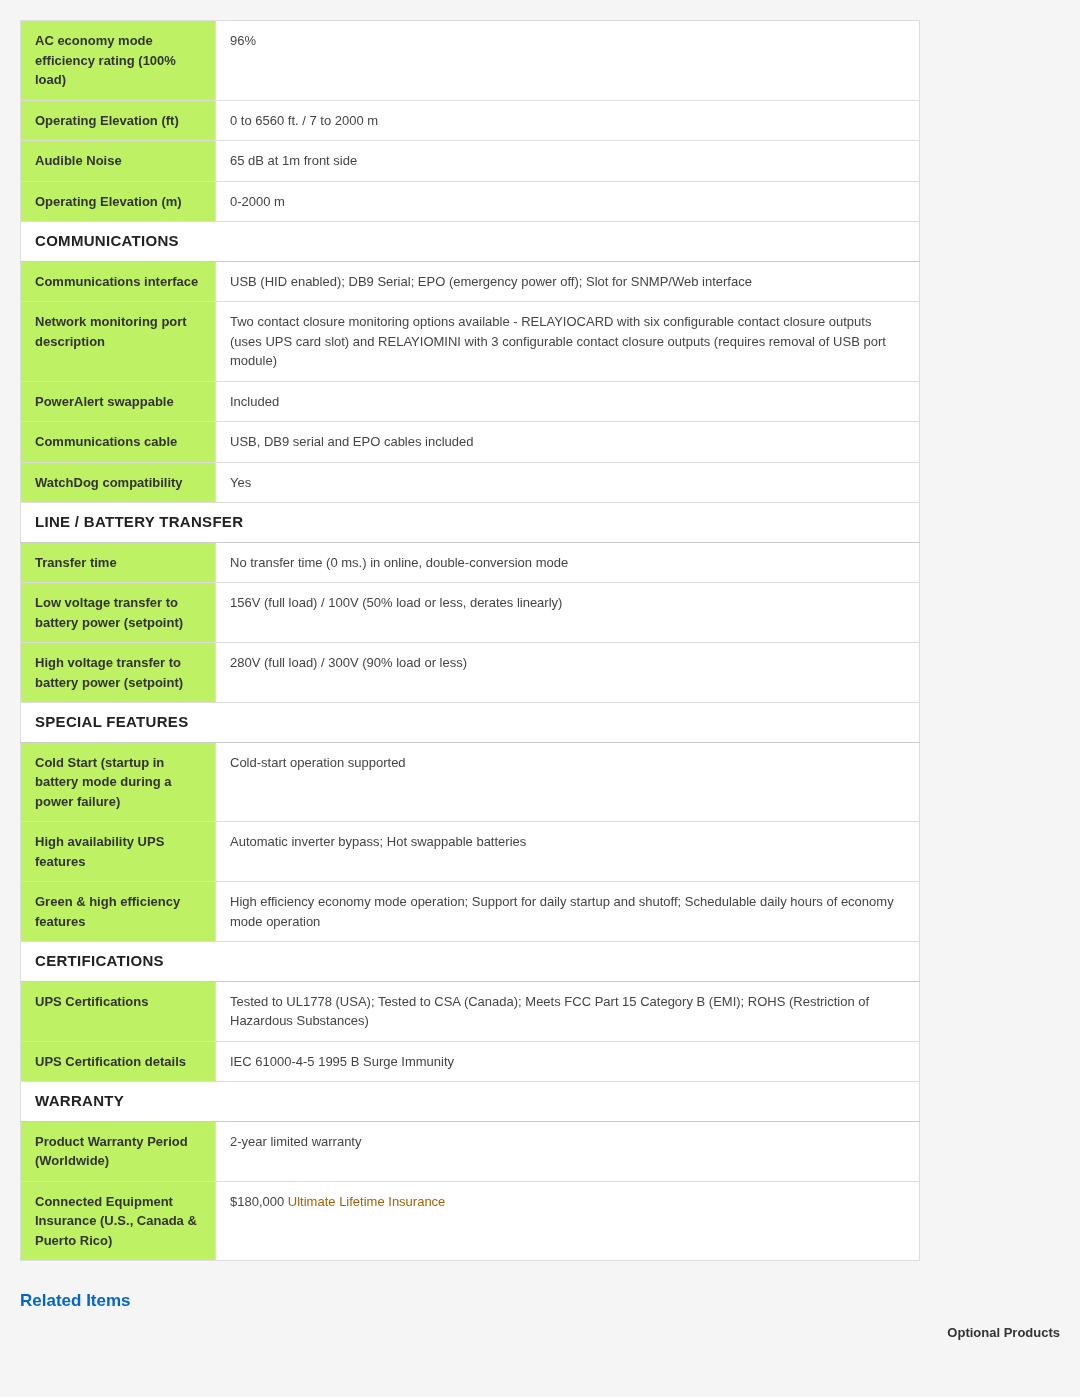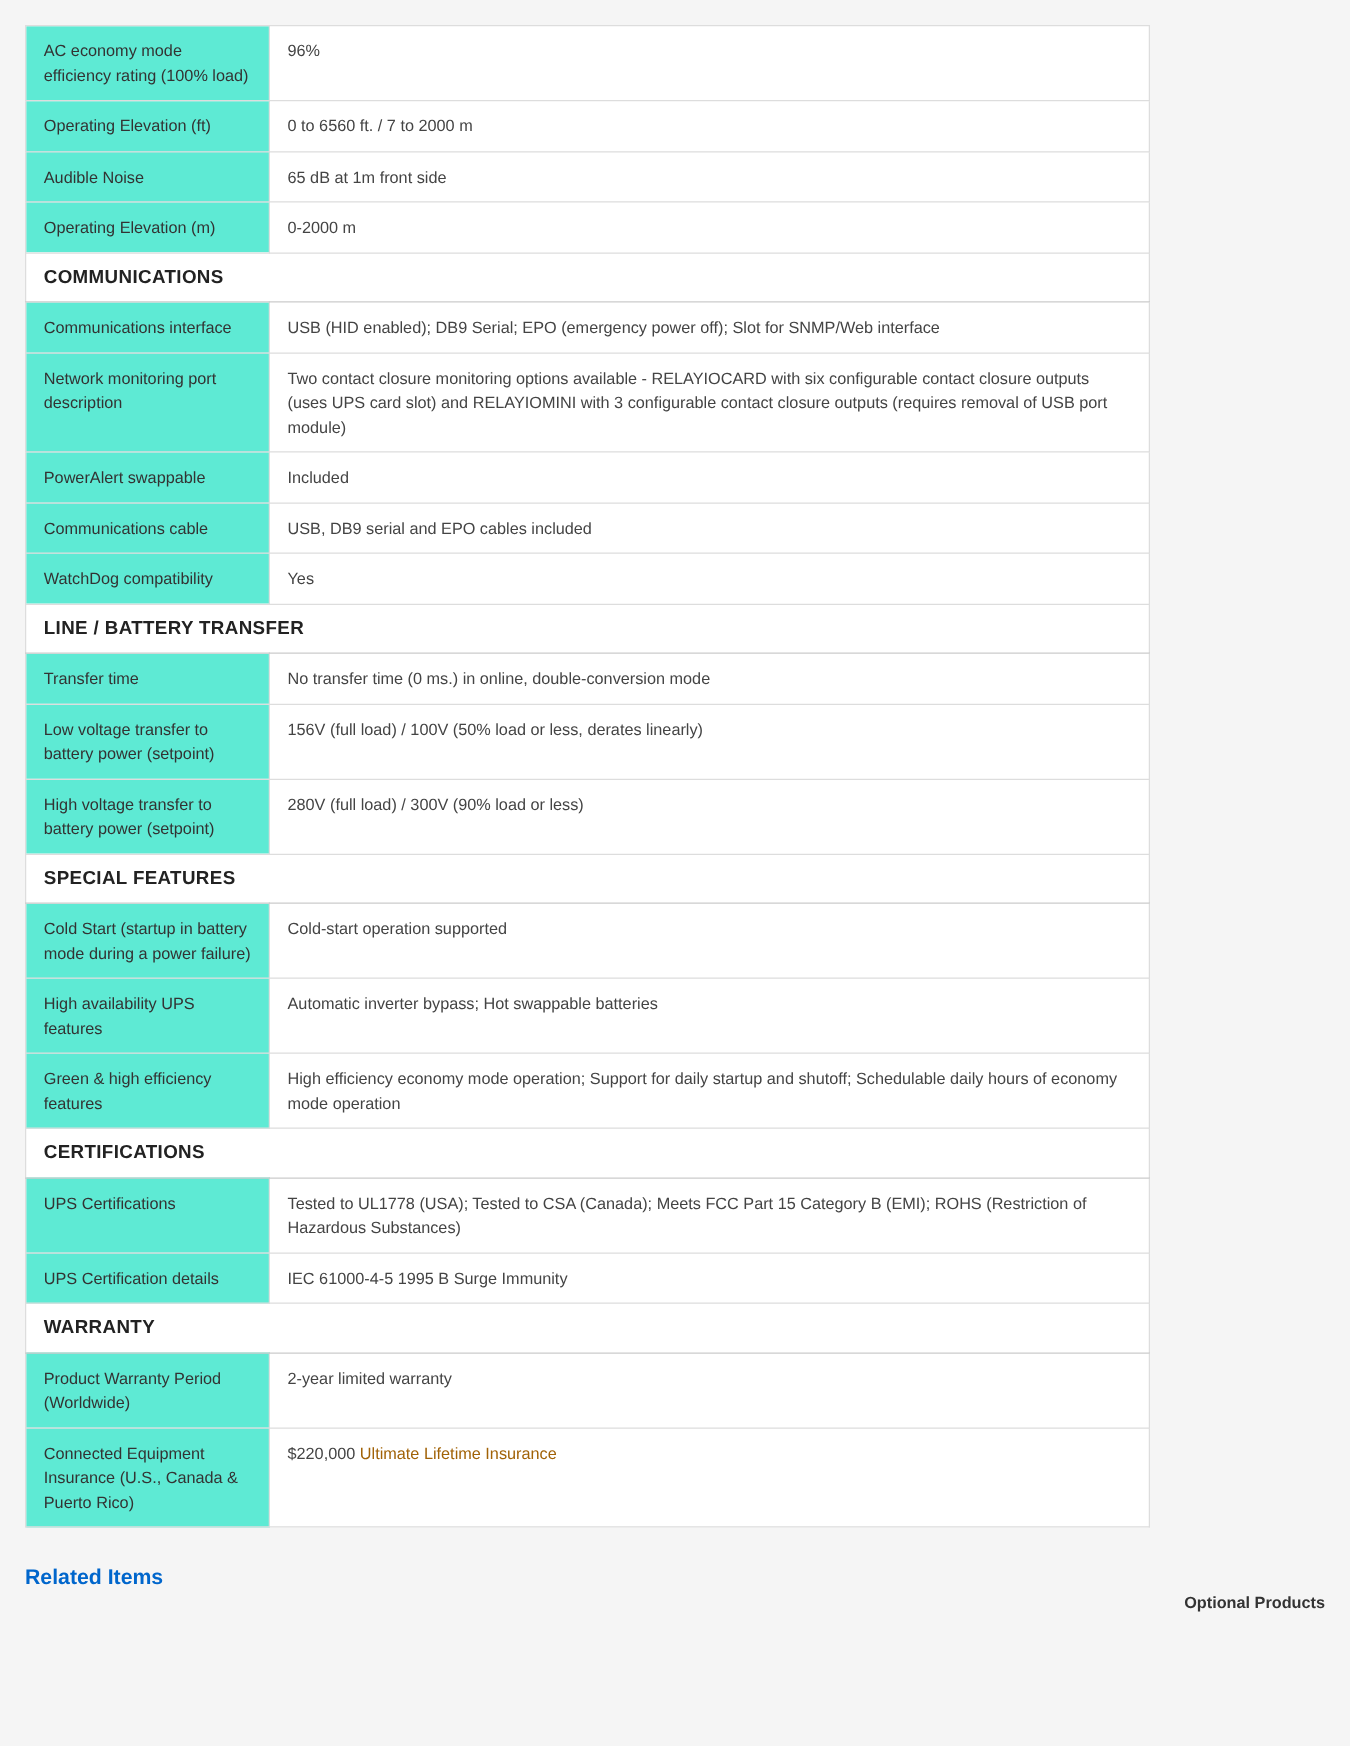--- a/index.html
+++ b/index.html
@@ -19,43 +19,43 @@
       margin-bottom: 30px;
     }
     .spec-table td {
       border: 1px solid #ddd;
       padding: 10px 14px;
       vertical-align: top;
       line-height: 1.5;
     }
     .spec-table .label-col {
       width: 195px;
-      font-weight: normal;
+      font-weight: bold;
       color: #333;
-      background: #5eead4;
+      background: #bef264;
     }
     .spec-table .value-col {
       color: #444;
     }
     .section-header td {
       background: #fff;
       font-weight: bold;
       font-size: 15px;
       text-transform: uppercase;
       padding: 8px 14px;
       letter-spacing: 0.02em;
       color: #222;
       border-top: 1px solid #ccc;
       border-bottom: 1px solid #ccc;
     }
     .related-items-title {
       font-size: 17px;
       color: #0066cc;
       font-weight: bold;
-      margin-bottom: 2px;
+      margin-bottom: 14px;
     }
     .related-items-subtitle {
       font-size: 13px;
       font-weight: bold;
       color: #333;
       text-align: right;
     }
     a.link {
       color: #a16207;
       text-decoration: none;
@@ -148,21 +148,21 @@
       </tr>
       <tr class="section-header">
         <td colspan="2">WARRANTY</td>
       </tr>
       <tr>
         <td class="label-col">Product Warranty Period (Worldwide)</td>
         <td class="value-col">2-year limited warranty</td>
       </tr>
       <tr>
         <td class="label-col">Connected Equipment Insurance (U.S., Canada &amp; Puerto Rico)</td>
-        <td class="value-col"><span>$220,000 </span><a class="link" href="#">Ultimate Lifetime Insurance</a></td>
+        <td class="value-col"><span>$180,000 </span><a class="link" href="#">Ultimate Lifetime Insurance</a></td>
       </tr>
     </tbody>
 </table>
 
 <div>
   <div class="related-items-title">Related Items</div>
   <div class="related-items-subtitle">Optional Products</div>
 </div>
 
 </body></html>

